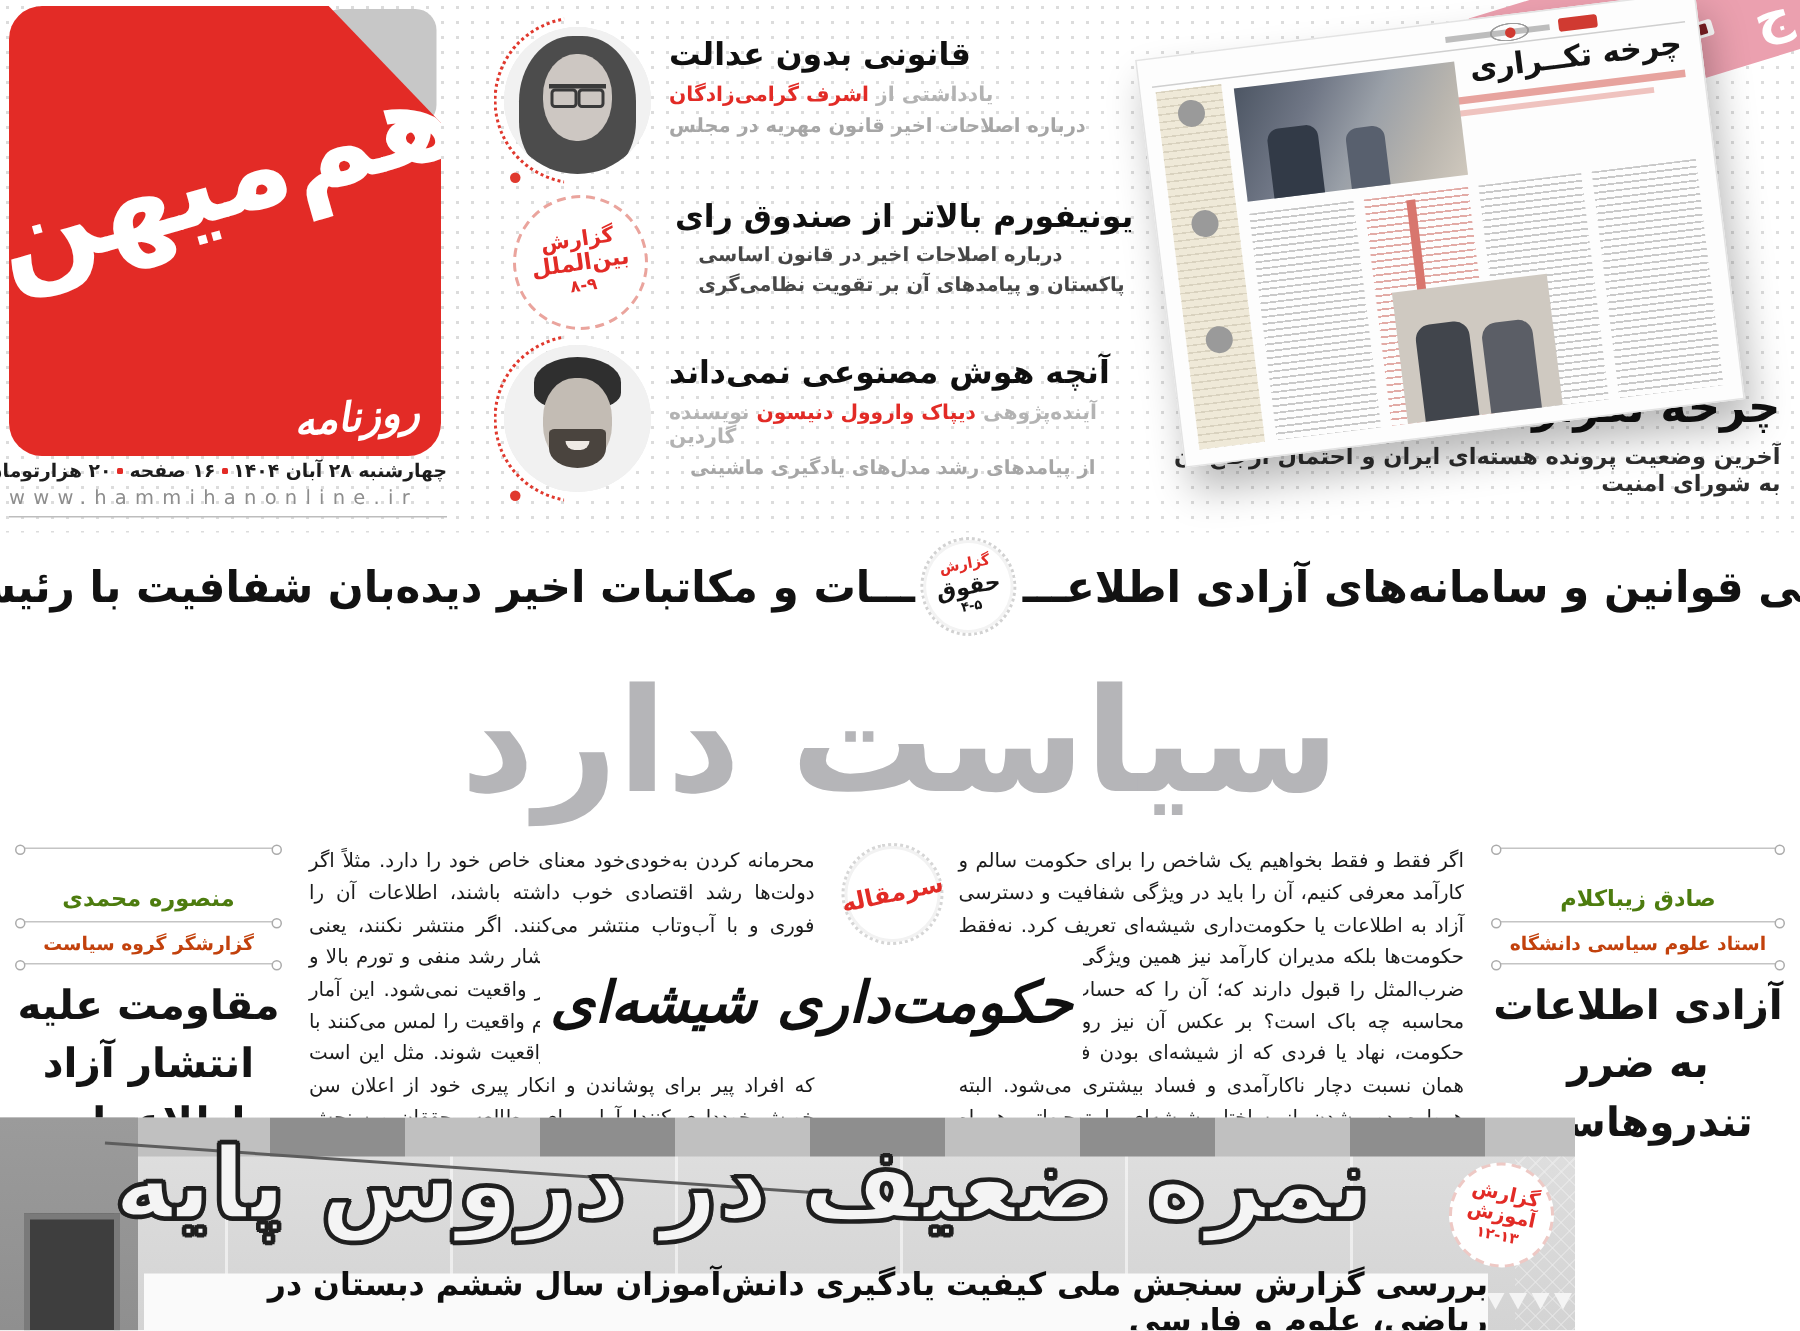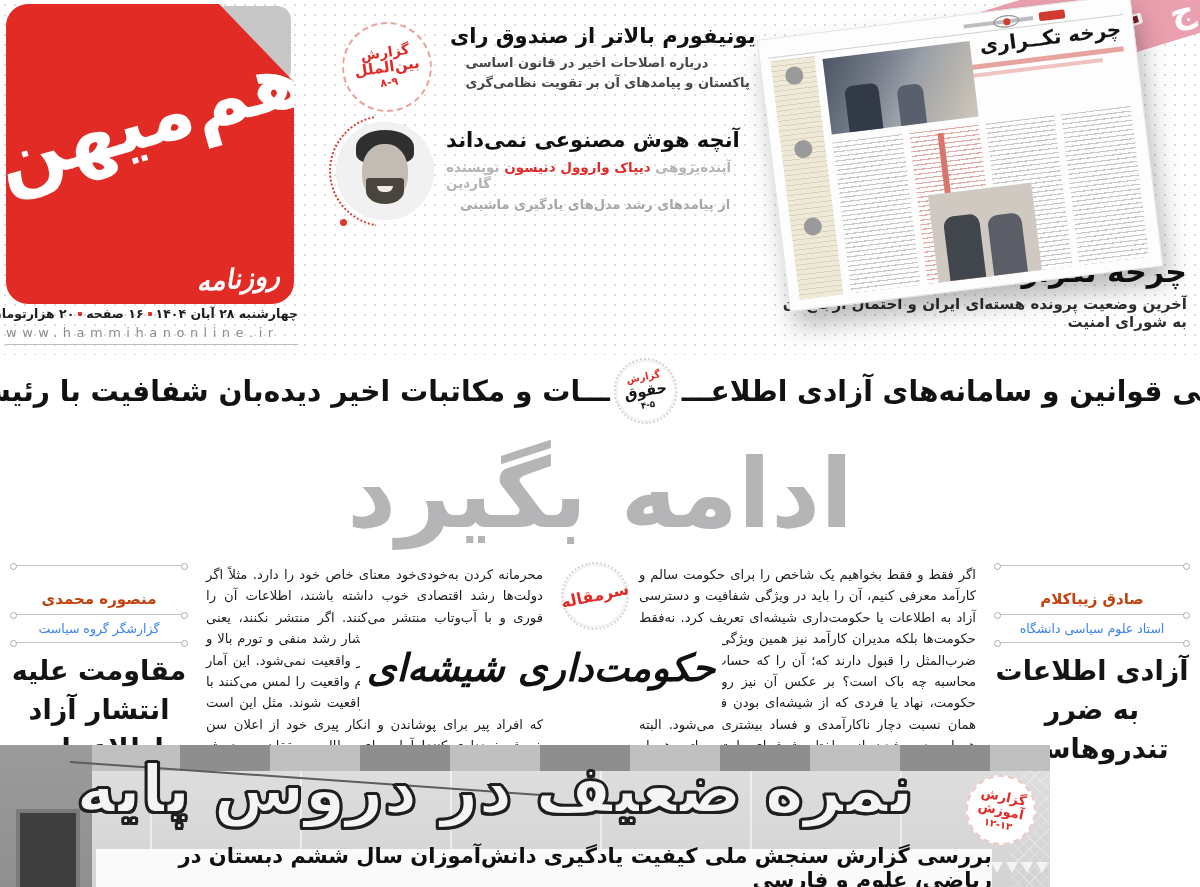--- a/index.html
+++ b/index.html
@@ -106,22 +106,22 @@
   .mh-gray{color:#b5b5b8;}
   
   .band{position:absolute;top:560px;left:0;width:1200px;height:185px;display:flex;direction:rtl;padding:0 10px;box-sizing:border-box;}
   .sidecol{text-align:center;}
   .sidecol.right{width:196px;flex:0 0 196px;}
   .sidecol.left{width:178px;flex:0 0 178px;}
   .rule{position:relative;height:0;border-top:1px solid #c4c4c4;margin:5px 2px;}
   .rule::before,.rule::after{content:"";position:absolute;top:-3.5px;width:5px;height:5px;border:1px solid #ababab;
                              border-radius:50%;background:#fff;}
   .rule::before{right:-2px;}.rule::after{left:-2px;}
-  .sc-author{font-size:15px;font-weight:900;color:#c2410c;padding:1px 0;margin-top:23px;}
-  .sc-role{font-size:12.5px;font-weight:400;color:#3b82f6;padding:1px 0;}
+  .sc-author{font-size:15px;font-weight:900;color:#4d7c0f;padding:1px 0;margin-top:23px;}
+  .sc-role{font-size:12.5px;font-weight:700;color:#c2410c;padding:1px 0;}
   .sc-title{font-size:27px;font-weight:900;color:#141414;line-height:1.45;margin-top:8px;}
   .editorial{position:relative;flex:1;margin:4px 18px 0;direction:rtl;display:flex;gap:96px;
              font-size:13.2px;line-height:1.62;text-align:justify;color:#1c1c1c;}
   .ed-col{flex:1;}
   .ed-badge{position:absolute;top:-2px;left:50.5%;transform:translateX(-50%) rotate(-12deg);width:64px;height:64px;
             border-radius:50%;background:#fff;border:2px dotted #d6d6d6;box-shadow:inset 0 0 0 2px #f2f2f2;
             display:flex;align-items:center;justify-content:center;font-size:16px;font-weight:900;color:#e22b26;z-index:2;}
   .ed-head{position:absolute;top:64px;left:20%;width:47%;background:#fff;text-align:center;font-size:38px;
            font-weight:900;color:#101010;padding:10px 0 12px;z-index:1;white-space:nowrap;font-style:italic;}
   .cont{background:#e22b26;color:#fff;font-size:10.5px;font-weight:900;padding:1px 5px;border-radius:2px;margin-right:3px;}
@@ -183,20 +183,37 @@
 
     <div class="meta">
       <div class="dateline">
         <span>چهارشنبه ۲۸ آبان ۱۴۰۴</span><span class="rdot"></span><span>۱۶ صفحه</span><span class="rdot"></span><span>۲۰ هزارتومان</span>
       </div>
       <div class="website">www.hammihanonline.ir</div>
     </div>
 
     <div class="stories">
 
+      <div class="story">
+        <div class="portrait">
+          <div class="ph-inner">
+            <div class="scarf"></div>
+              <div class="face"></div>
+              <div class="glasses"></div>
+          </div>
+        </div>
+        <div class="story-text">
+          <div class="story-title">قانونی بدون عدالت</div>
+          <div class="story-byline">
+            <span>یادداشتی از</span>
+            <span class="name">اشرف گرامی‌زادگان</span>
+          </div>
+          <div class="story-desc">درباره اصلاحات اخیر قانون مهریه در مجلس</div>
+        </div>
+      </div>
 
       <div class="story">
         <div class="story-badge">
           <span class="b1">گزارش</span>
           <span class="b2">بین‌الملل</span>
           <span class="b3">۸-۹</span>
         </div>
         <div class="story-text">
           <div class="story-title">یونیفورم بالاتر از صندوق رای</div>
           <div class="story-desc dark">درباره اصلاحات اخیر در قانون اساسی پاکستان و پیامدهای آن بر تقویت نظامی‌گری</div>
@@ -263,21 +280,21 @@
     <span class="kt">بررسی خروجی قوانین و سامانه‌های آزادی اطلاعـــ</span>
     <span class="kbadge">
       <span class="k1">گزارش</span>
       <span class="k2">حقوق</span>
       <span class="k3">۴-۵</span>
     </span>
     <span class="kt">ـــات و مکاتبات اخیر دیده‌بان شفافیت با رئیس قوه‌قضاییه</span>
   </div>
 
   <div class="mainhead">
-    <span class="mh-gray">ادامه بگیرد</span>
+    <span class="mh-gray">سیاست دارد</span>
   </div>
 
   <div class="band">
 
     <div class="sidecol right">
       <div class="rule"></div>
       <div class="sc-author">صادق زیباکلام</div>
       <div class="rule"></div>
       <div class="sc-role">استاد علوم سیاسی دانشگاه</div>
       <div class="rule"></div>

